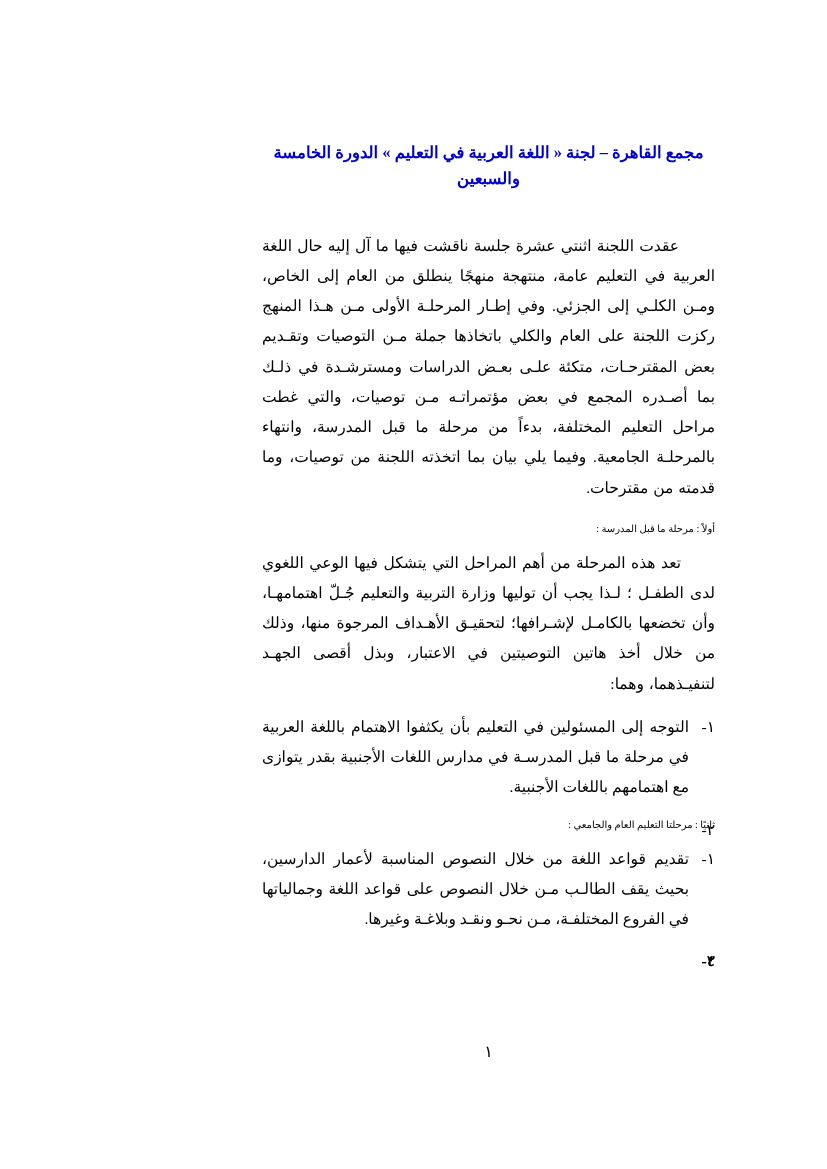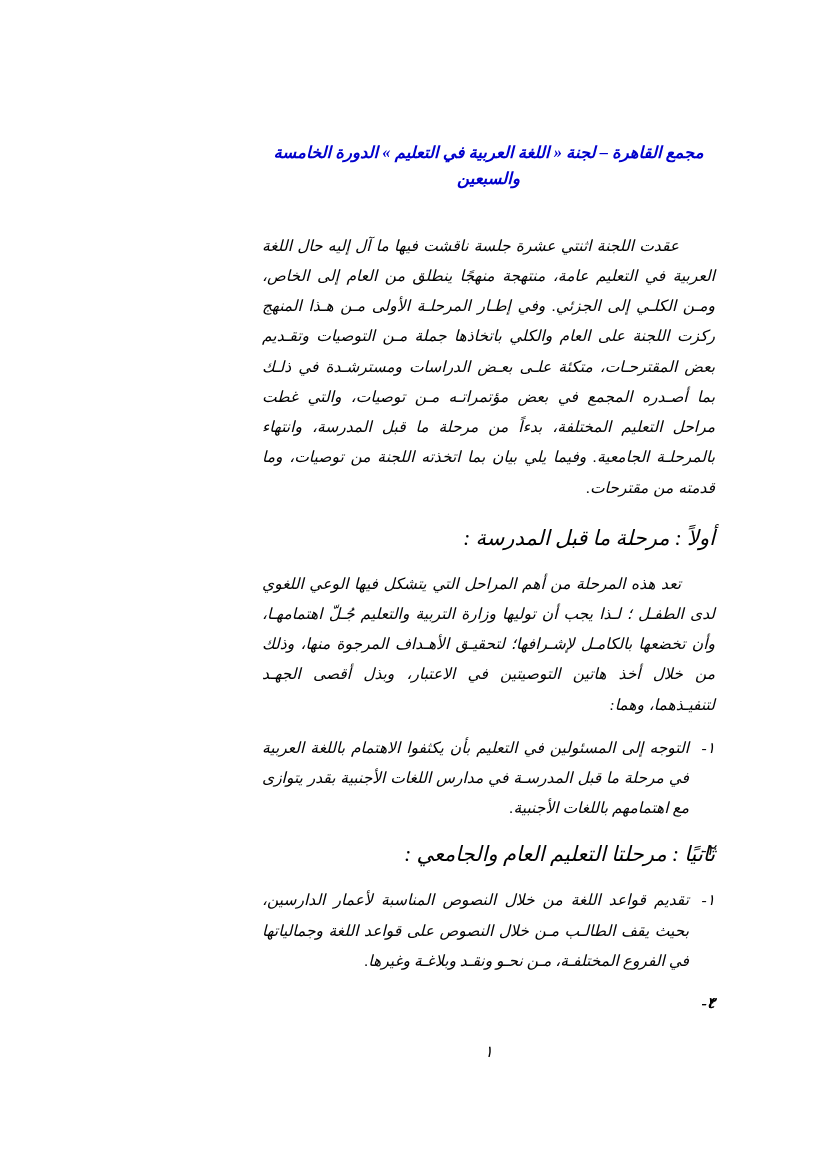--- a/index.html
+++ b/index.html
@@ -14,21 +14,20 @@
     color: #000000;
     position: relative;
     overflow: hidden;
   }
   .page {
     width: 677px;
     height: 1169px;
     box-sizing: border-box;
     padding: 140px 112px 40px 112px;
     position: relative;
-    font-style: italic;
   }
   .doc-title {
     color: #0000cc;
     font-weight: bold;
     font-size: 16.5px;
     text-align: center;
     line-height: 1.6;
     margin: 0 0 38px 0;
     letter-spacing: 0;
   }
@@ -41,21 +40,21 @@
     word-spacing: 1px;
   }
   p.first-para {
     text-indent: 36px;
     margin-bottom: 16px;
   }
   p.indent-para {
     text-indent: 34px;
   }
   .section-head {
-    font-size: 21px;
+    font-size: 10px;
     line-height: 1.9;
     text-align: right;
     margin: 0 0 10px 0;
   }
   .section-head.spaced {
   }
   ul.numbered {
     list-style: none;
     margin: 0;
     padding: 0;

